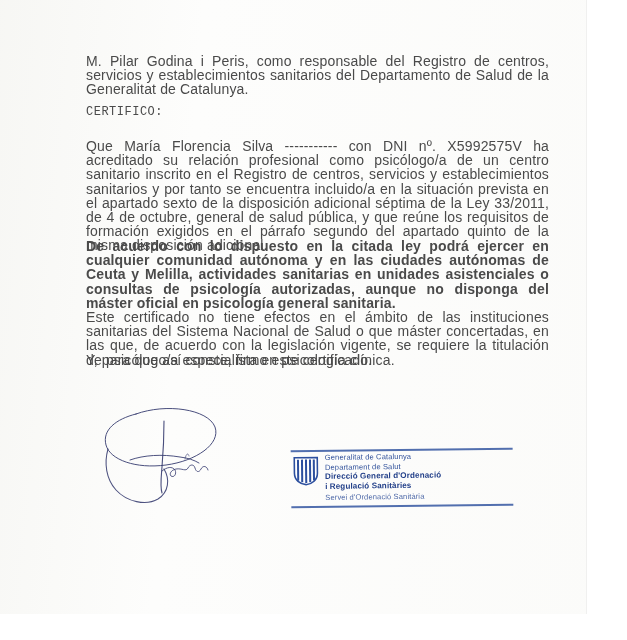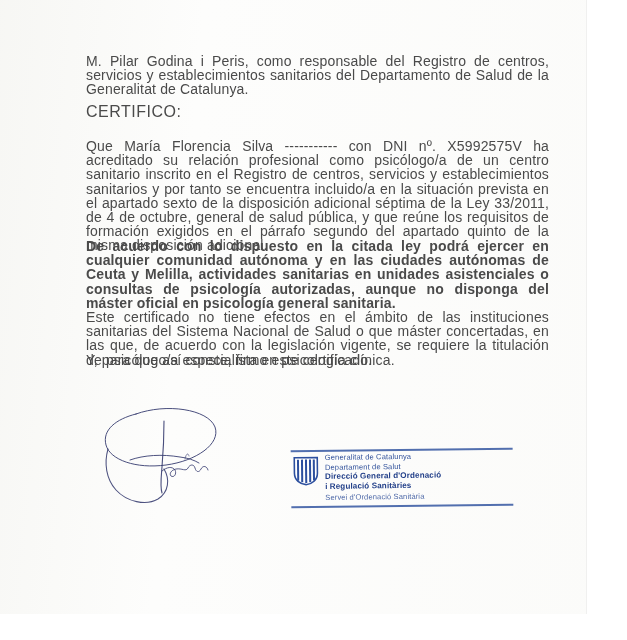--- a/index.html
+++ b/index.html
@@ -54,24 +54,25 @@
     color: #4a4a4a;
     text-align: justify;
     letter-spacing: 0.15px;
   }
   .body-text.nojust {
     text-align: left;
   }
   .heading {
     position: absolute;
     left: 86px;
-    font-size: 16px;
+    font-size: 12px;
     line-height: 14px;
     color: #4a4a4a;
     letter-spacing: 0.5px;
+    font-family: Liberation Mono, monospace;
   }
 
   
   #signature {
     position: absolute;
     left: 100px;
     top: 405px;
     width: 190px;
     height: 115px;
   }

